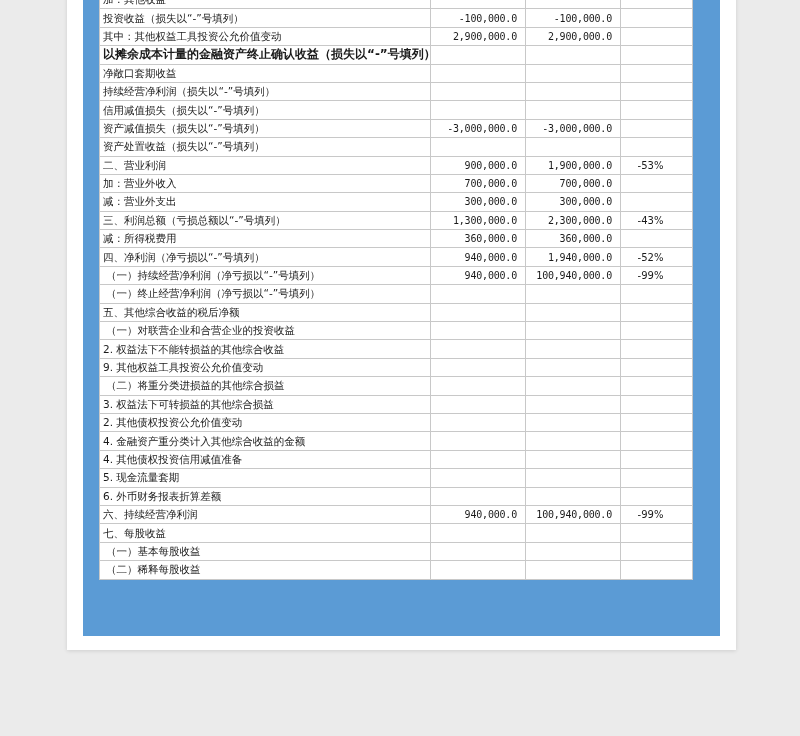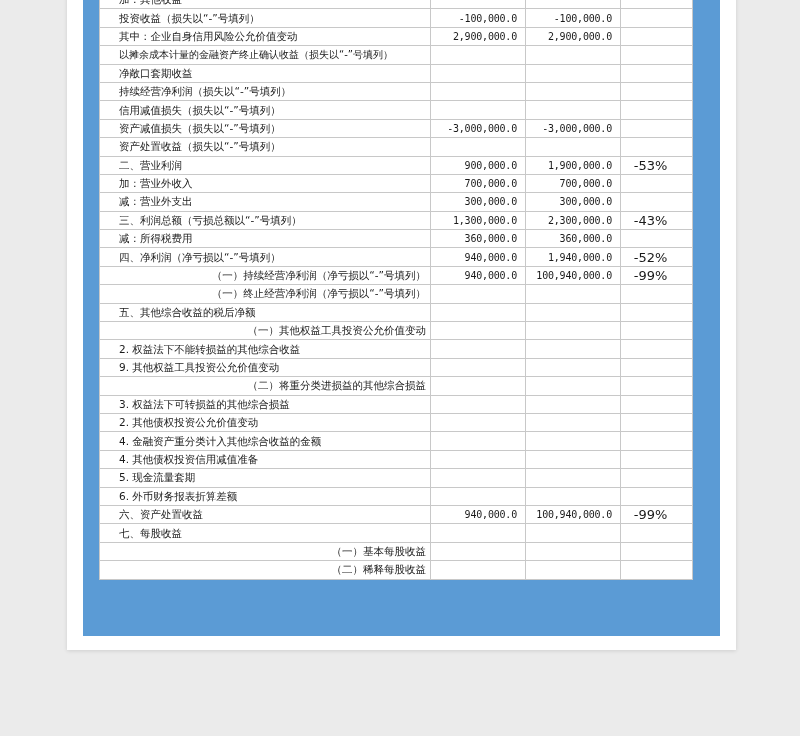--- a/index.html
+++ b/index.html
@@ -30,25 +30,25 @@
     .sheet td {
       height: 17.4px;
       border: 1px solid #c8c8c8;
       padding: 0 4px;
       font-size: 10.5px;
       color: #1a1a1a;
       white-space: nowrap;
       overflow: hidden;
       line-height: 17px;
     }
-    .sheet td.label { padding-left: 19px; }
-    .sheet td.label.indent { padding-left: 6px; text-align: right; }
-    .sheet td.label.small { font-size: 10px; }
+    .sheet td.label { padding-left: 3px; }
+    .sheet td.label.indent { padding-left: 6px; }
+    .sheet td.label.small { font-size: 12px; font-weight: bold; }
     .sheet td.num { text-align: right; font-family: "DejaVu Sans Mono", "Liberation Mono", monospace; font-size: 10px; letter-spacing: -0.2px; padding-right: 8px; }
-    .sheet td.pct { text-align: center; font-size: 13px; padding-left: 0; padding-right: 12px; }
+    .sheet td.pct { text-align: center; font-size: 10px; padding-left: 0; padding-right: 12px; }
     .neg { color: #b5202a; }
   </style>
 </head>
 <body>
 
 <div class="page">
   <div class="blue-band">
     <table class="sheet">
       <colgroup>
         <col style="width:331px">
@@ -63,21 +63,21 @@
             <td class="num"></td>
             <td class="pct neg"></td>
           </tr>
           <tr>
             <td class="label">投资收益（损失以“-”号填列）</td>
             <td class="num neg">-100,000.0</td>
             <td class="num neg">-100,000.0</td>
             <td class="pct neg"></td>
           </tr>
           <tr>
-            <td class="label">其中：企业自身信用风险公允价值变动</td>
+            <td class="label">其中：其他权益工具投资公允价值变动</td>
             <td class="num">2,900,000.0</td>
             <td class="num">2,900,000.0</td>
             <td class="pct neg"></td>
           </tr>
           <tr>
             <td class="label small">以摊余成本计量的金融资产终止确认收益（损失以“-”号填列）</td>
             <td class="num"></td>
             <td class="num"></td>
             <td class="pct neg"></td>
           </tr>
@@ -159,21 +159,21 @@
             <td class="num"></td>
             <td class="pct neg"></td>
           </tr>
           <tr>
             <td class="label">五、其他综合收益的税后净额</td>
             <td class="num"></td>
             <td class="num"></td>
             <td class="pct neg"></td>
           </tr>
           <tr>
-            <td class="label indent">（一）其他权益工具投资公允价值变动</td>
+            <td class="label indent">（一）对联营企业和合营企业的投资收益</td>
             <td class="num"></td>
             <td class="num"></td>
             <td class="pct neg"></td>
           </tr>
           <tr>
             <td class="label">2. 权益法下不能转损益的其他综合收益</td>
             <td class="num"></td>
             <td class="num"></td>
             <td class="pct neg"></td>
           </tr>
@@ -219,21 +219,21 @@
             <td class="num"></td>
             <td class="pct neg"></td>
           </tr>
           <tr>
             <td class="label">6. 外币财务报表折算差额</td>
             <td class="num"></td>
             <td class="num"></td>
             <td class="pct neg"></td>
           </tr>
           <tr>
-            <td class="label">六、资产处置收益</td>
+            <td class="label">六、持续经营净利润</td>
             <td class="num">940,000.0</td>
             <td class="num">100,940,000.0</td>
             <td class="pct neg">-99%</td>
           </tr>
           <tr>
             <td class="label">七、每股收益</td>
             <td class="num"></td>
             <td class="num"></td>
             <td class="pct neg"></td>
           </tr>

